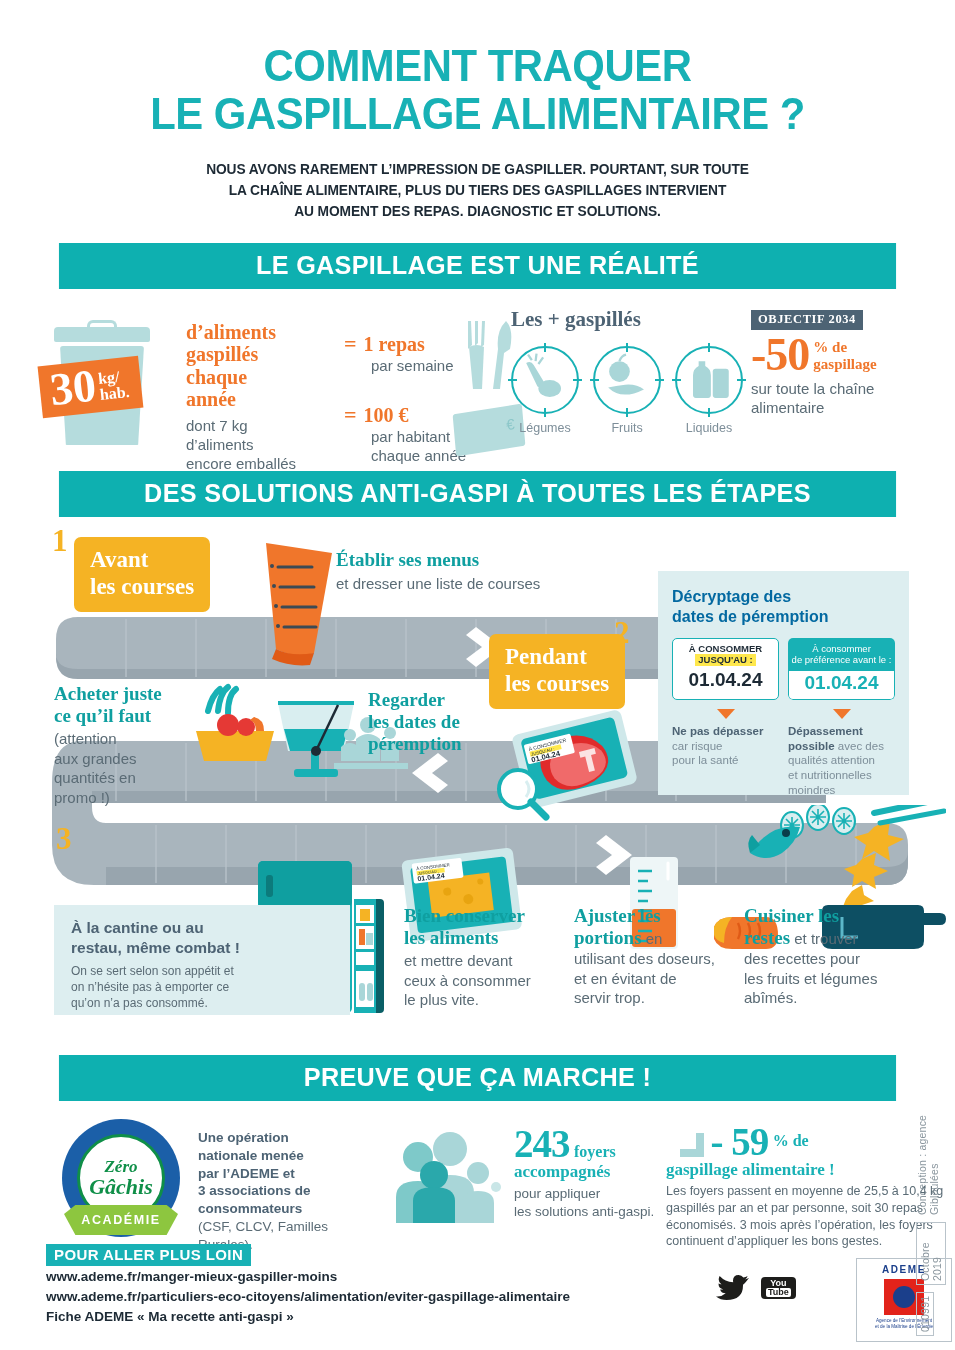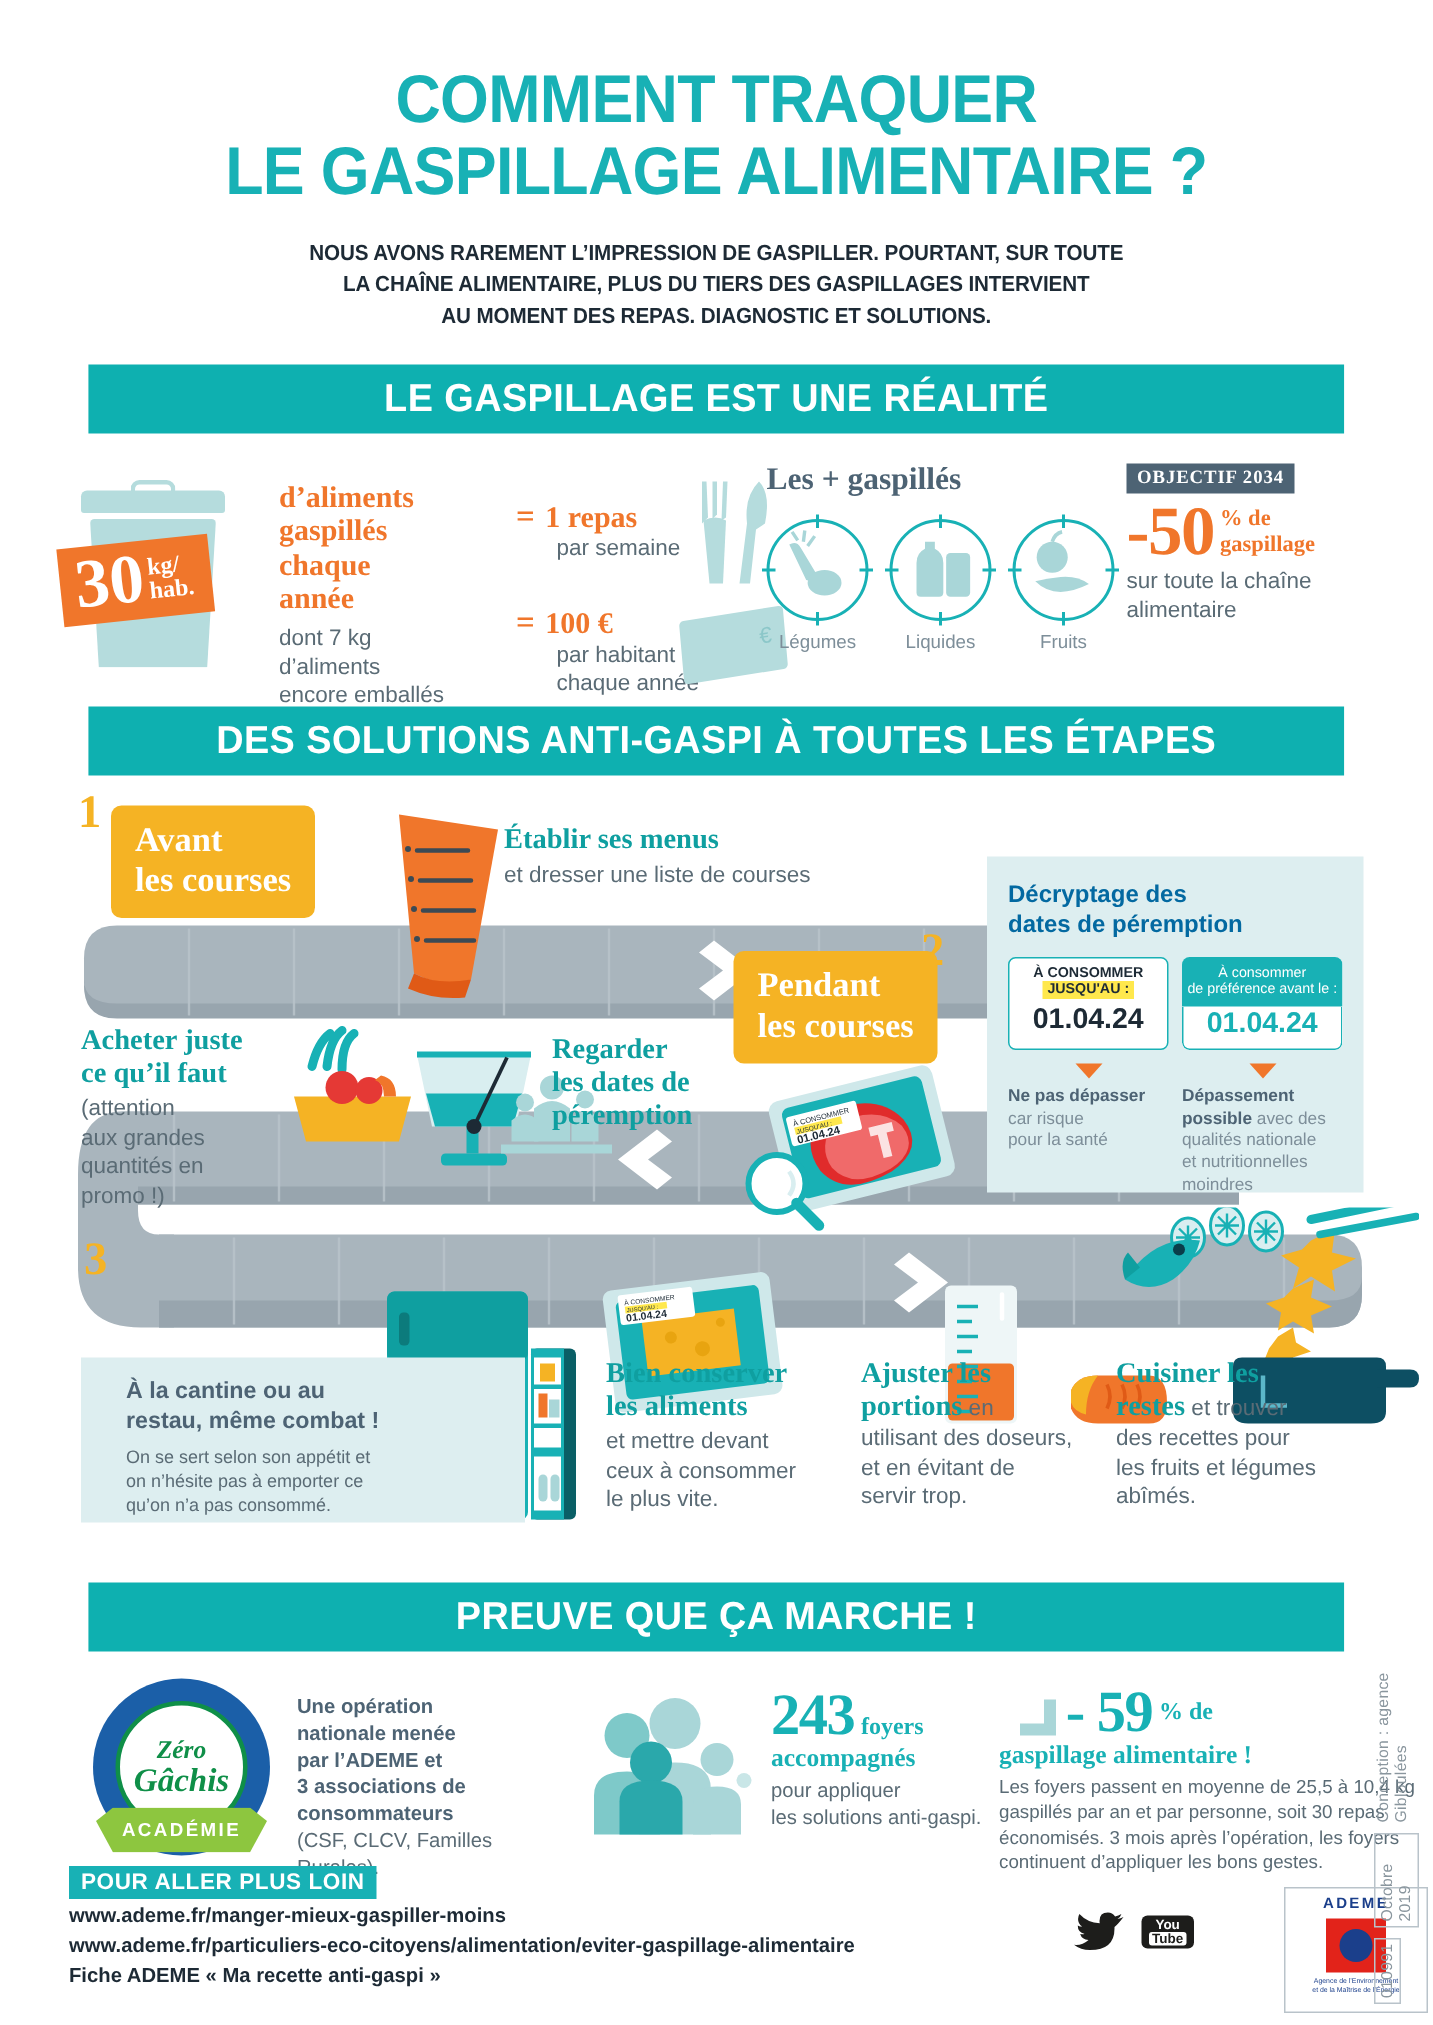--- a/index.html
+++ b/index.html
@@ -146,21 +146,21 @@
   .arrows{ display:flex; gap:9px; margin-top:9px;}
   .arrw{ width:108px; display:flex; justify-content:center;}
   .tri{ width:0;height:0;border-left:9px solid transparent;border-right:9px solid transparent;
         border-top:10px solid #f0762b;}
   .notes{ display:flex; gap:9px; margin-top:5px;}
   .note{ width:108px; font-size:11.5px; line-height:1.28; color:#7d8e99;}
   .note b{ color:#4d6374; }
 
   
   .canteen{ position:absolute; left:8px; top:388px; width:296px; height:110px;
-            background:#ddeef0; padding:13px 30px; }
+            background:#ddeef0; padding:13px 17px; }
   .canteen h4{ color:#4d6374; font-family:"Liberation Sans",sans-serif; font-weight:bold;
                font-size:15.5px; line-height:1.26; }
   .canteen p{ color:#5a6b75; font-size:12px; line-height:1.35; margin-top:6px; }
 
   
   #s3 { top:1055px; }
   .s3-body{ position:relative; height:150px; }
   .zg-logo{ position:absolute; left:16px; top:18px; width:118px; height:118px; }
   .zg-o{ position:absolute; inset:0; border-radius:50%; background:#1b5fa8; }
   .zg-i{ position:absolute; inset:15px; border-radius:50%; background:#fff;
@@ -312,39 +312,39 @@
             </div>
             <div class="circ-lbl">Légumes</div>
           </div>
           <div class="circ-wrap">
             <div class="circ">
               <i class="tick t-n"></i>
                 <i class="tick t-s"></i>
                 <i class="tick t-w"></i>
                 <i class="tick t-e"></i>
               <svg viewBox="0 0 68 68" style="position:absolute;inset:0">
-                <path d="M23 14 h7 v5 q6 3 6 10 v21 q0 3 -3 3 h-13 q-3 0 -3 -3 v-21 q0 -7 6 -10 z" fill="#a9d6d8"></path>
-                <rect x="38" y="22" width="17" height="31" rx="3" fill="#a9d6d8"></rect>
+                <circle cx="26" cy="25" r="11" fill="#a9d6d8"></circle>
+                <path d="M26 14 q2 -6 7 -7" stroke="#a9d6d8" stroke-width="2.6" fill="none"></path>
+                <path d="M14 42 q14 14 38 2 q-8 -6 -20 -5 q-10 1 -18 3 z" fill="#a9d6d8"></path>
               </svg>
             </div>
-            <div class="circ-lbl">Liquides</div>
+            <div class="circ-lbl">Fruits</div>
           </div>
           <div class="circ-wrap">
             <div class="circ">
               <i class="tick t-n"></i>
                 <i class="tick t-s"></i>
                 <i class="tick t-w"></i>
                 <i class="tick t-e"></i>
               <svg viewBox="0 0 68 68" style="position:absolute;inset:0">
-                <circle cx="26" cy="25" r="11" fill="#a9d6d8"></circle>
-                <path d="M26 14 q2 -6 7 -7" stroke="#a9d6d8" stroke-width="2.6" fill="none"></path>
-                <path d="M14 42 q14 14 38 2 q-8 -6 -20 -5 q-10 1 -18 3 z" fill="#a9d6d8"></path>
+                <path d="M23 14 h7 v5 q6 3 6 10 v21 q0 3 -3 3 h-13 q-3 0 -3 -3 v-21 q0 -7 6 -10 z" fill="#a9d6d8"></path>
+                <rect x="38" y="22" width="17" height="31" rx="3" fill="#a9d6d8"></rect>
               </svg>
             </div>
-            <div class="circ-lbl">Fruits</div>
+            <div class="circ-lbl">Liquides</div>
           </div>
         </div>
       </div>
 
       <div class="objective">
         <div class="obj-tag">OBJECTIF 2034</div>
         <div class="obj-num-row">
           <span class="obj-num">-50</span>
           <span class="obj-side">
             <span style="display:block">% de</span>
@@ -519,21 +519,21 @@
         </div>
         <div class="notes">
           <div class="note">
             <b>Ne pas dépasser</b>
             <span style="display:block">car risque</span>
             <span style="display:block">pour la santé</span>
           </div>
           <div class="note">
             <b>Dépassement possible</b>
             <span>avec des</span>
-            <span style="display:block">qualités nationale</span>
+            <span style="display:block">qualités attention</span>
             <span style="display:block">et nutritionnelles</span>
             <span style="display:block">moindres</span>
           </div>
         </div>
       </div>
 
       <div class="step-num" style="left:10px; top:304px;">3</div>
 
       <svg style="position:absolute;left:208px;top:340px;width:140px;height:160px" viewBox="0 0 140 160">
         <rect x="4" y="4" width="94" height="152" rx="5" fill="#18b1b5"></rect>

